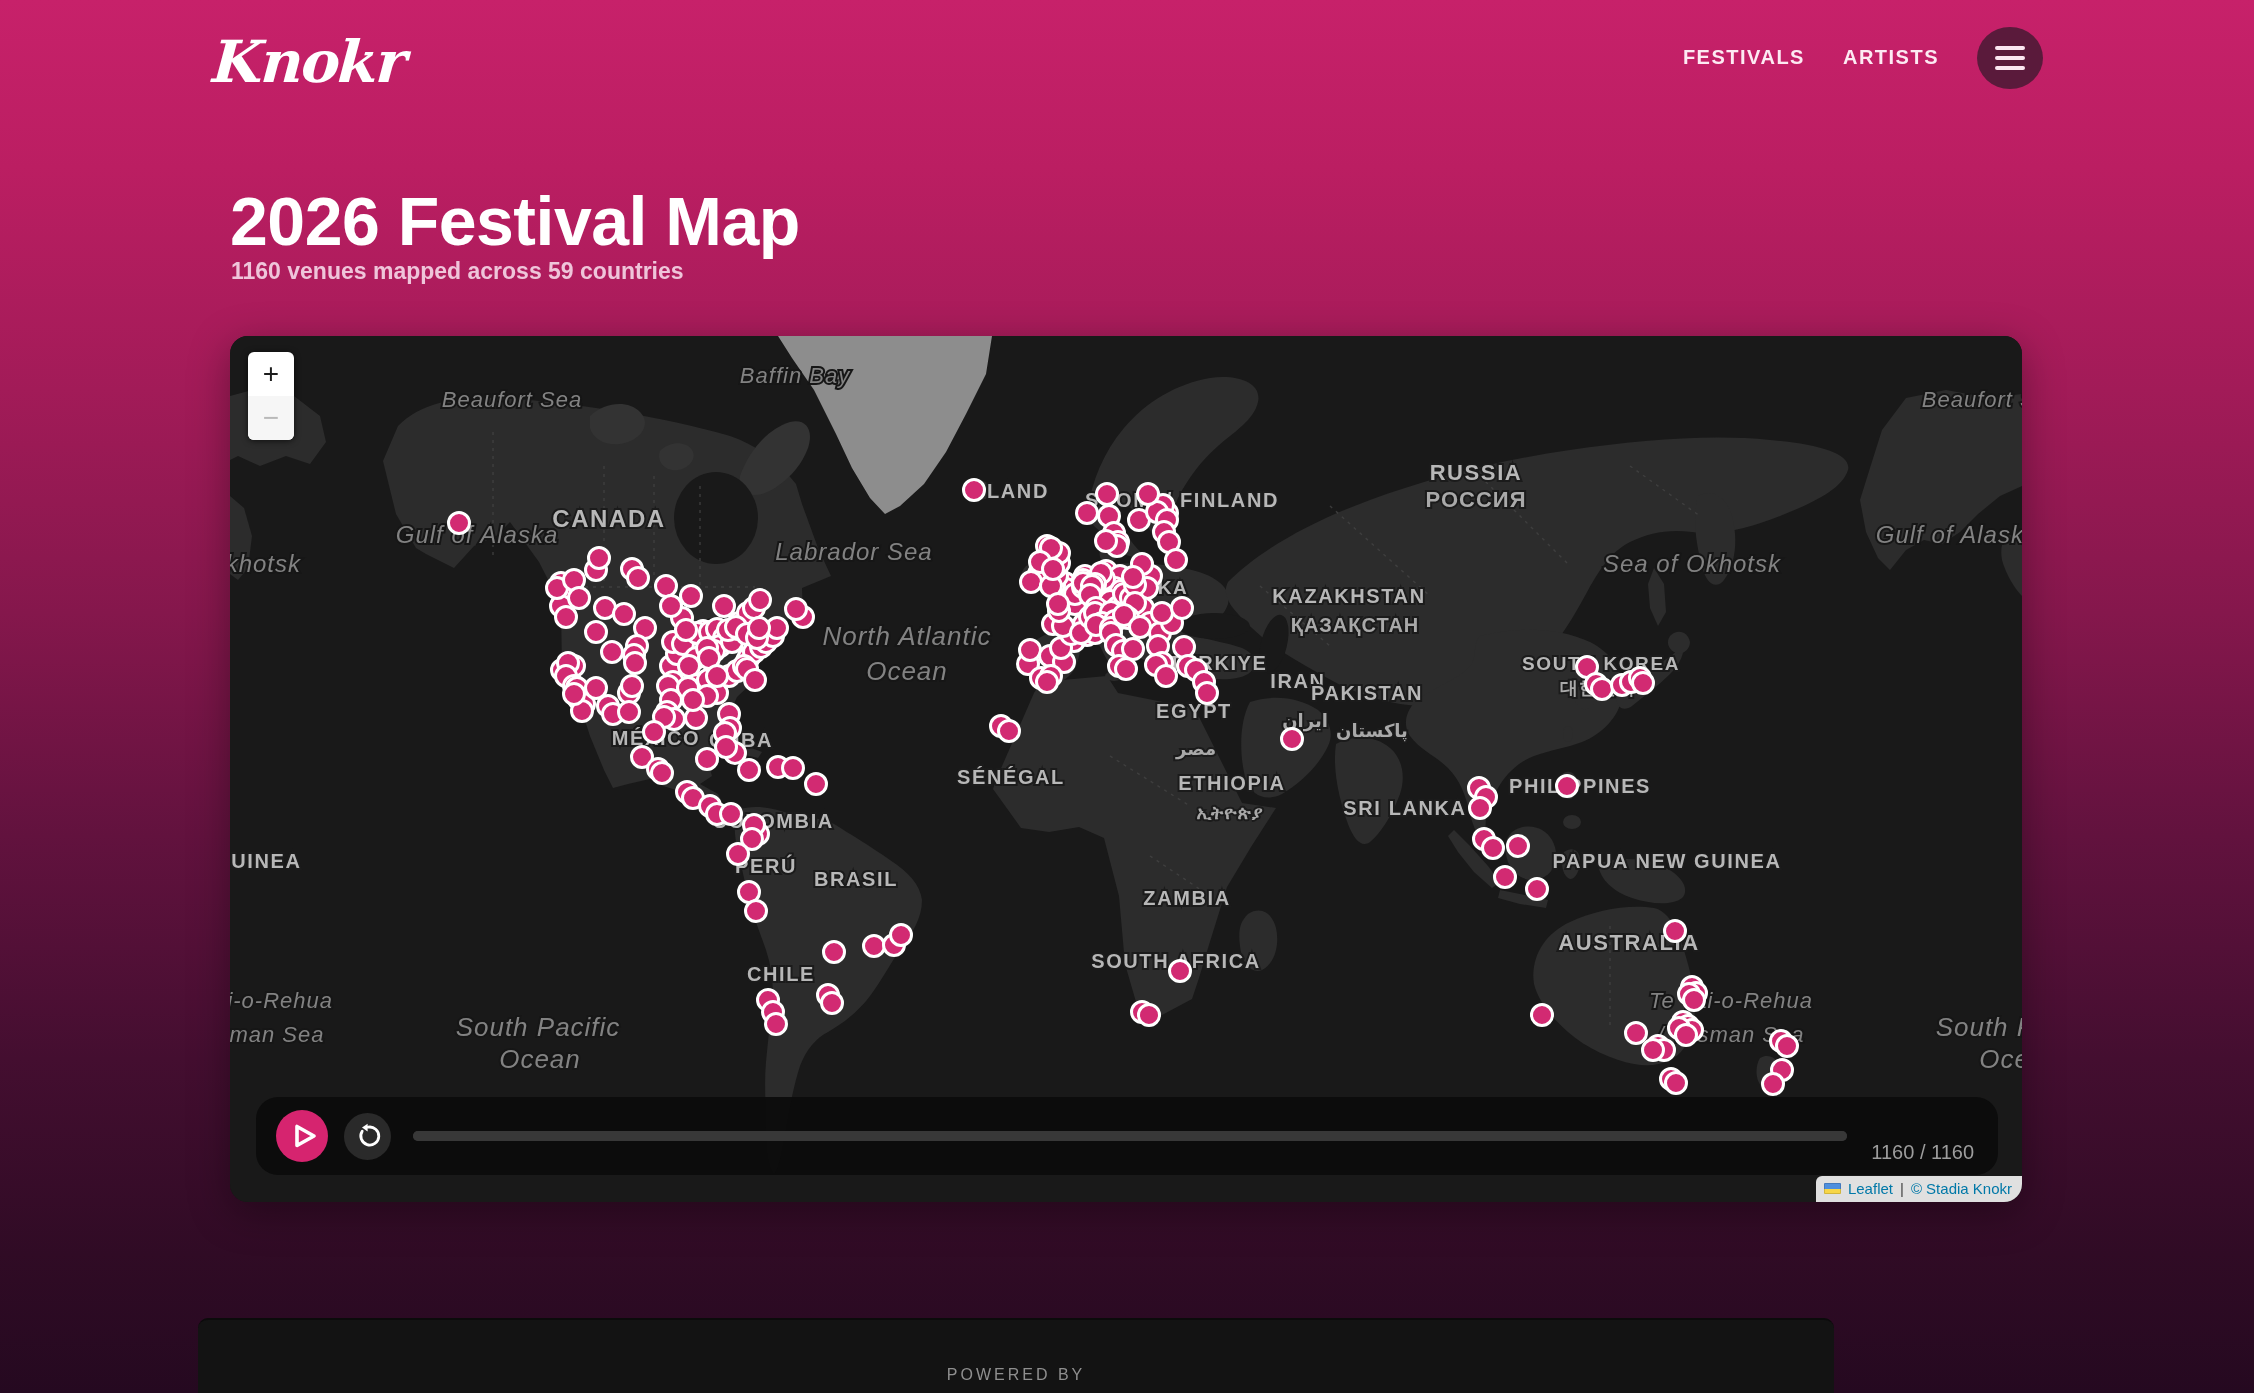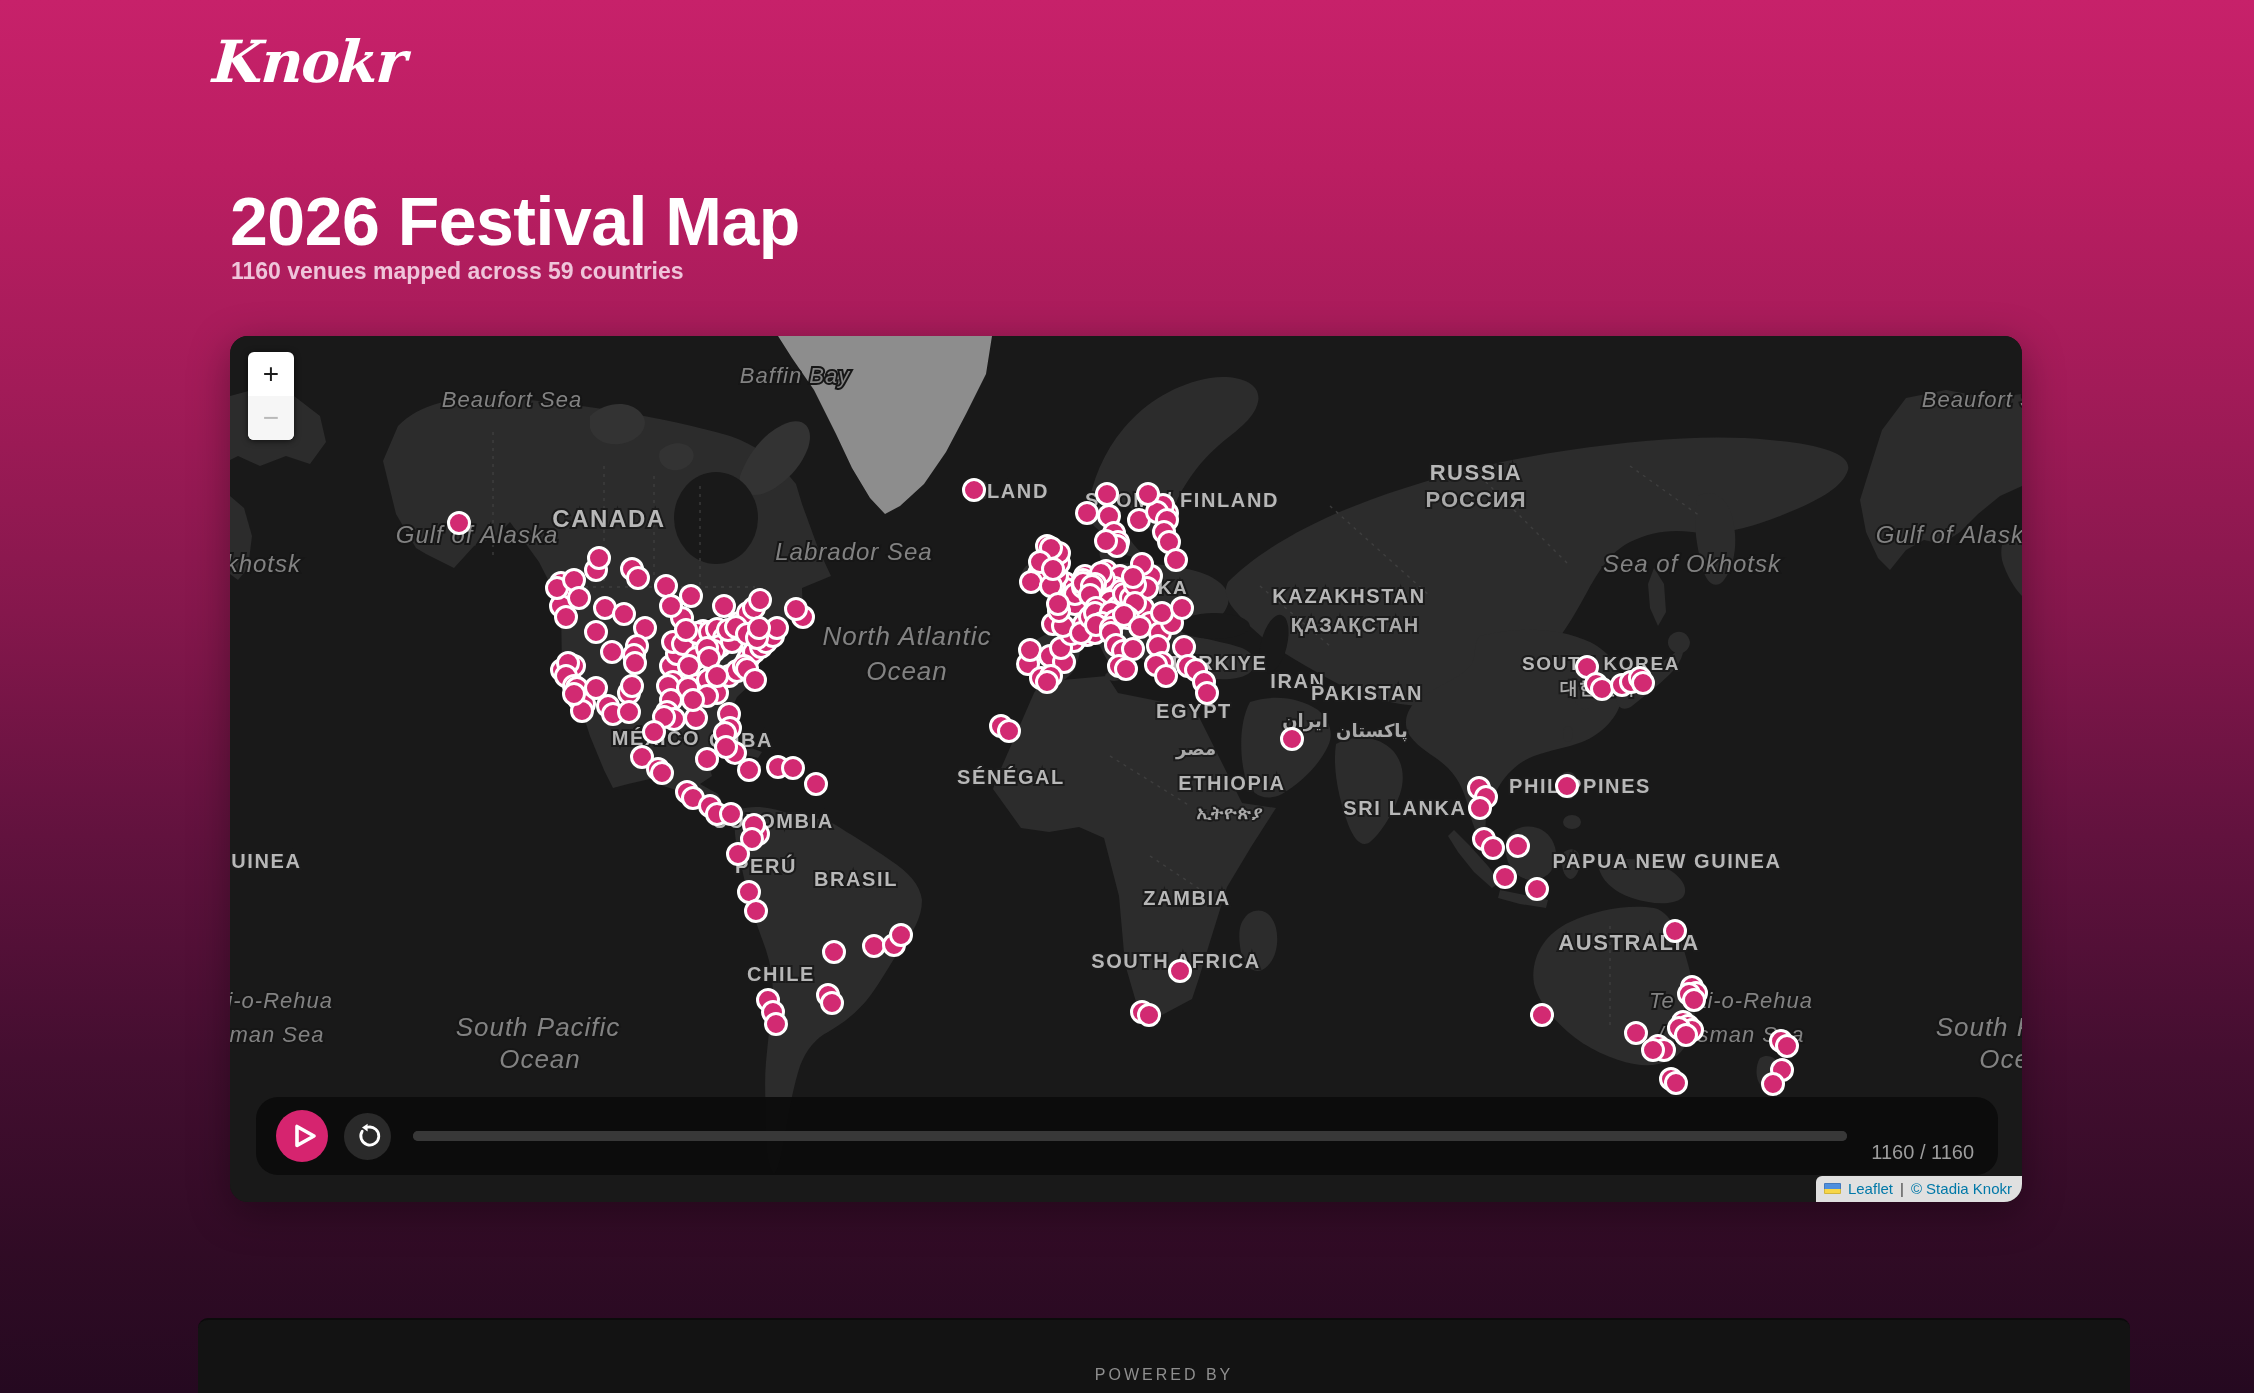--- a/index.html
+++ b/index.html
@@ -85,31 +85,40 @@
     position:absolute; right:0; bottom:0; background:rgba(246,246,246,0.9);
     border-top-left-radius:6px; padding:4px 10px 5px 8px; font-size:15px; color:#333;
     display:flex; align-items:center; gap:5px;
   }
   .attribution a { color:#0078a8; text-decoration:none; cursor:pointer; }
   .attribution .sep { color:#444; margin:0 2px; }
   .ua-flag { display:inline-block; width:17px; height:11px; border-radius:1px; overflow:hidden; margin-right:2px;
     background:linear-gradient(180deg,#4e8fde 0 50%,#f7d648 50% 100%); box-shadow:0 0 0 1px rgba(0,0,0,.15) inset; }
   
   .footer {
-    position:absolute; left:198px; width:1932px; top:1318px; height:75px;
+    position:absolute; left:198px; width:1636px; top:1318px; height:75px;
     background:#131313; border-radius:10px 10px 0 0; border-top:2px solid #0b0b0b;
     display:flex; align-items:flex-end; justify-content:center;
   }
   .powered-by { color:#8f8f8f; font-size:16px; letter-spacing:3px; padding-bottom:9px; }
 </style>
 </head>
 <body>
 
 <div class="header">
   <a class="logo">Knokr</a>
+  <div class="nav">
+    <a>FESTIVALS</a>
+    <a>ARTISTS</a>
+    <button class="menu-btn">
+      <span></span>
+        <span></span>
+        <span></span>
+    </button>
+  </div>
 </div>
 
 <h1 class="page-title">2026 Festival Map</h1>
 <div class="page-subtitle">1160 venues mapped across 59 countries</div>
 
 <div class="map-frame">
   <svg class="world" id="world" width="1792" height="866" viewBox="0 0 1792 866" xmlns="http://www.w3.org/2000/svg">
     <rect x="0" y="0" width="1792" height="866" fill="#191919"></rect>
     <g fill="#2c2c2c" stroke="none">
 

